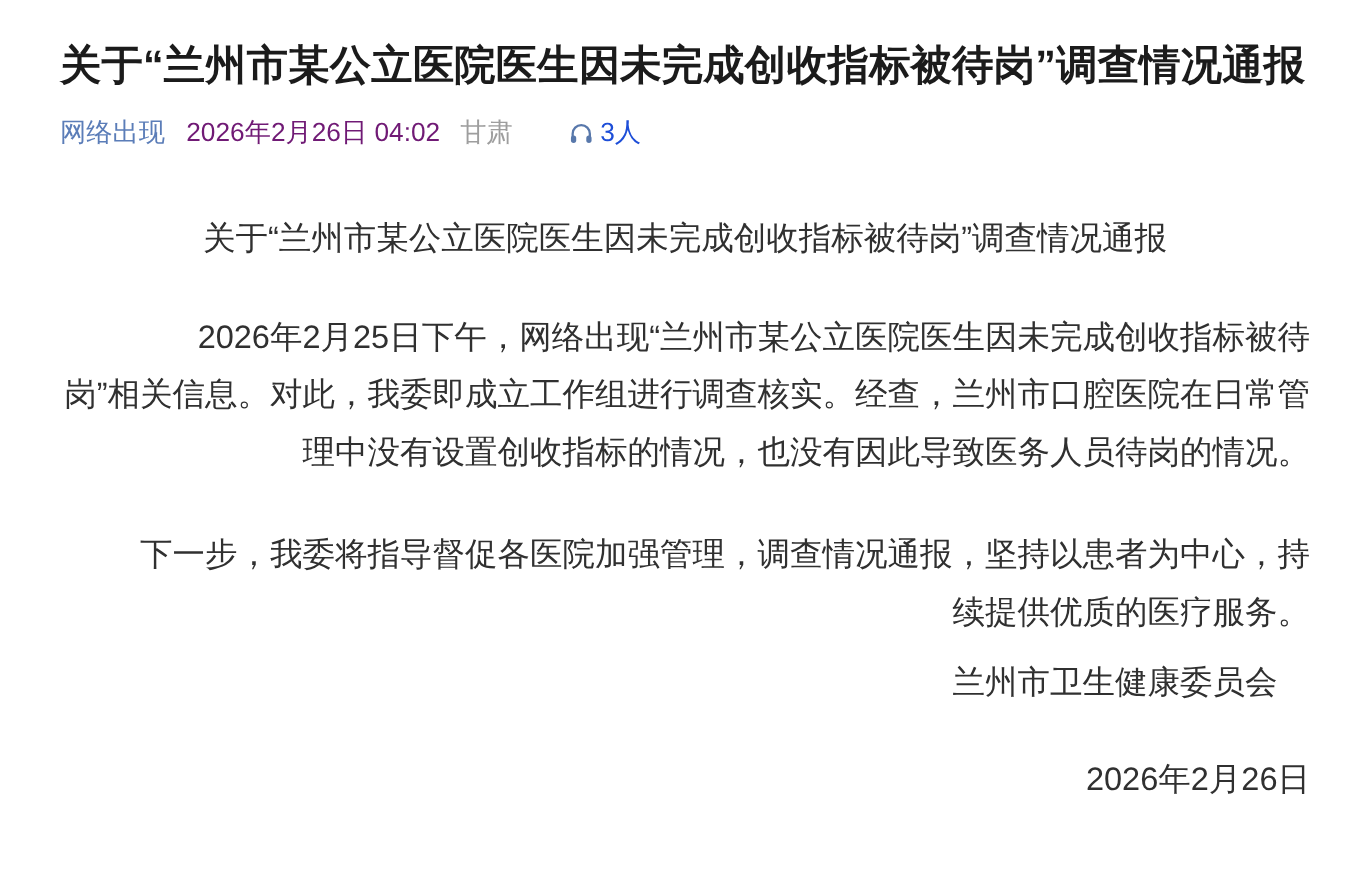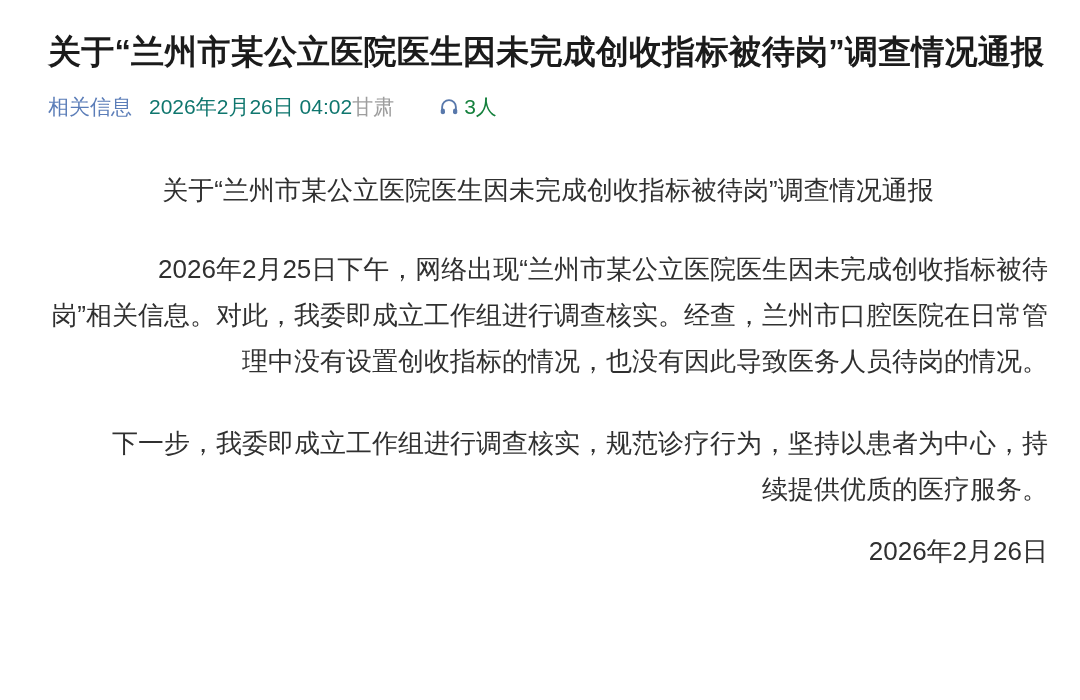--- a/index.html
+++ b/index.html
@@ -34,31 +34,32 @@
     line-height: 26px;
     white-space: nowrap;
   }
   .author-link {
     color: #5b7db8;
     text-decoration: none;
     margin-right: 17px;
     cursor: pointer;
   }
   .meta-datetime {
-    color: #0f766e;
+    color: #701a75;
+    margin-right: 16px;
     text-align: center;
   }
   .meta-location {
     color: #9e9e9e;
     margin-right: 44px;
   }
   .listen-group {
     display: inline-flex;
     align-items: center;
-    color: #15803d;
+    color: #1d4ed8;
     gap: 4px;
     cursor: pointer;
   }
   .listen-group svg {
     display: block;
   }
   article {
     font-size: 26px;
     color: #303030;
   }
@@ -74,48 +75,49 @@
     text-indent: 2em;
     text-align: right;
   }
   .signature {
     margin: 10px 0 0 0;
     line-height: 46px;
     text-align: right;
     padding-right: 26px;
   }
   .sign-date {
-    margin: 16px 0 0 0;
+    margin: 32px 0 0 0;
     line-height: 46px;
     text-align: right;
   }
 </style>
 </head>
 <body>
 
 <div class="page">
 
   <h1 class="article-title">关于“兰州市某公立医院医生因未完成创收指标被待岗”调查情况通报</h1>
 
   <div class="meta-row">
-    <a class="author-link">相关信息</a>
+    <a class="author-link">网络出现</a>
     <span class="meta-datetime">2026年2月26日 04:02</span>
     <span class="meta-location">甘肃</span>
     <span class="listen-group">
       <span>
         <svg width="22" height="22" viewBox="0 0 24 24" fill="none">
           <path d="M4.5 17.5 v-5.5 a7.5 7.5 0 0 1 15 0 v5.5" stroke="#5878ab" stroke-width="2" stroke-linecap="round" fill="none"></path>
           <rect x="3" y="13.5" width="4.6" height="6.5" rx="2.3" fill="#5878ab"></rect>
           <rect x="16.4" y="13.5" width="4.6" height="6.5" rx="2.3" fill="#5878ab"></rect>
         </svg>
       </span>
       <span>3人</span>
     </span>
   </div>
 
   <article>
     <p class="doc-title">关于“兰州市某公立医院医生因未完成创收指标被待岗”调查情况通报</p>
     <p class="para">2026年2月25日下午，网络出现“兰州市某公立医院医生因未完成创收指标被待岗”相关信息。对此，我委即成立工作组进行调查核实。经查，兰州市口腔医院在日常管理中没有设置创收指标的情况，也没有因此导致医务人员待岗的情况。</p>
-    <p class="para">下一步，我委即成立工作组进行调查核实，规范诊疗行为，坚持以患者为中心，持续提供优质的医疗服务。</p>
+    <p class="para">下一步，我委将指导督促各医院加强管理，调查情况通报，坚持以患者为中心，持续提供优质的医疗服务。</p>
+    <p class="signature">兰州市卫生健康委员会</p>
     <p class="sign-date">2026年2月26日</p>
   </article>
 
 </div>
 
 </body></html>

